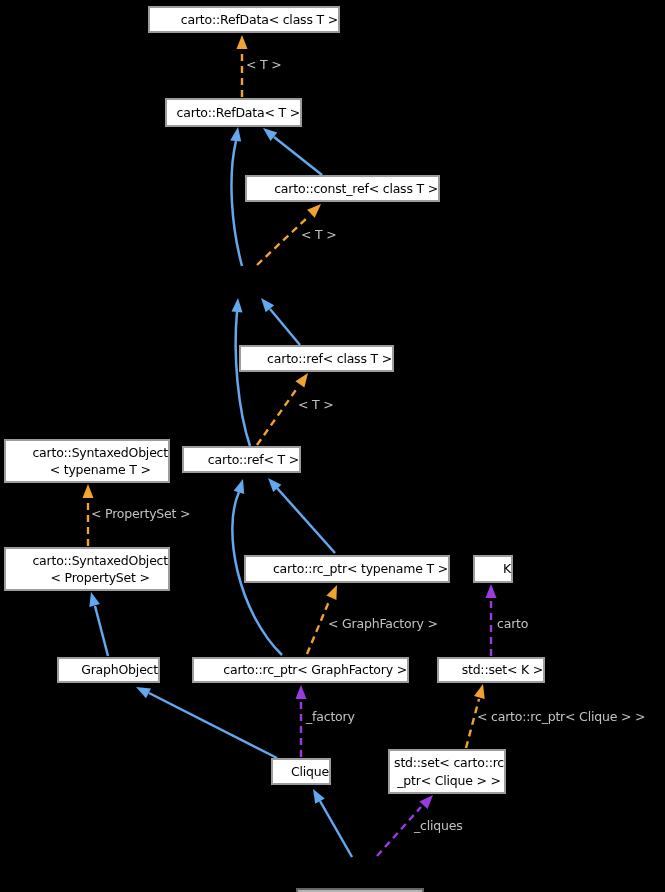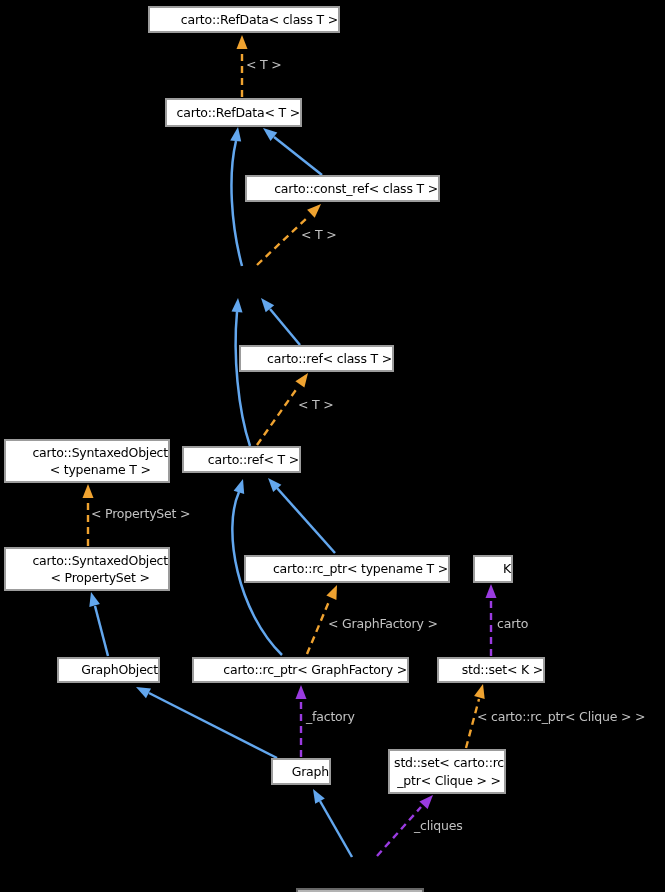--- a/index.html
+++ b/index.html
@@ -156,21 +156,21 @@
   <div class="node" style="left:473px;top:555px;width:40px;height:28px">
     <span class="nlbl">K</span>
   </div>
   <div class="node" style="left:192px;top:657px;width:217px;height:26px">
     <span class="nlbl">carto::rc_ptr&lt; GraphFactory &gt;</span>
   </div>
   <div class="node" style="left:437px;top:657px;width:108px;height:26px">
     <span class="nlbl">std::set&lt; K &gt;</span>
   </div>
   <div class="node" style="left:271px;top:758px;width:60px;height:27px">
-    <span class="nlbl">Graph</span>
+    <span class="nlbl">Clique</span>
   </div>
   <div class="node" style="left:388px;top:749px;width:118px;height:45px">
     <span class="nlbl">std::set&lt; carto::rc
 _ptr&lt; Clique &gt; &gt;</span>
   </div>
   <div class="node focus" style="left:296px;top:856px;width:128px;height:31px">
     <span class="nlbl">sigraph::CGraph</span>
   </div>
 
   <div class="edge-label" style="left:246px;top:57px">&lt; T &gt;</div>

